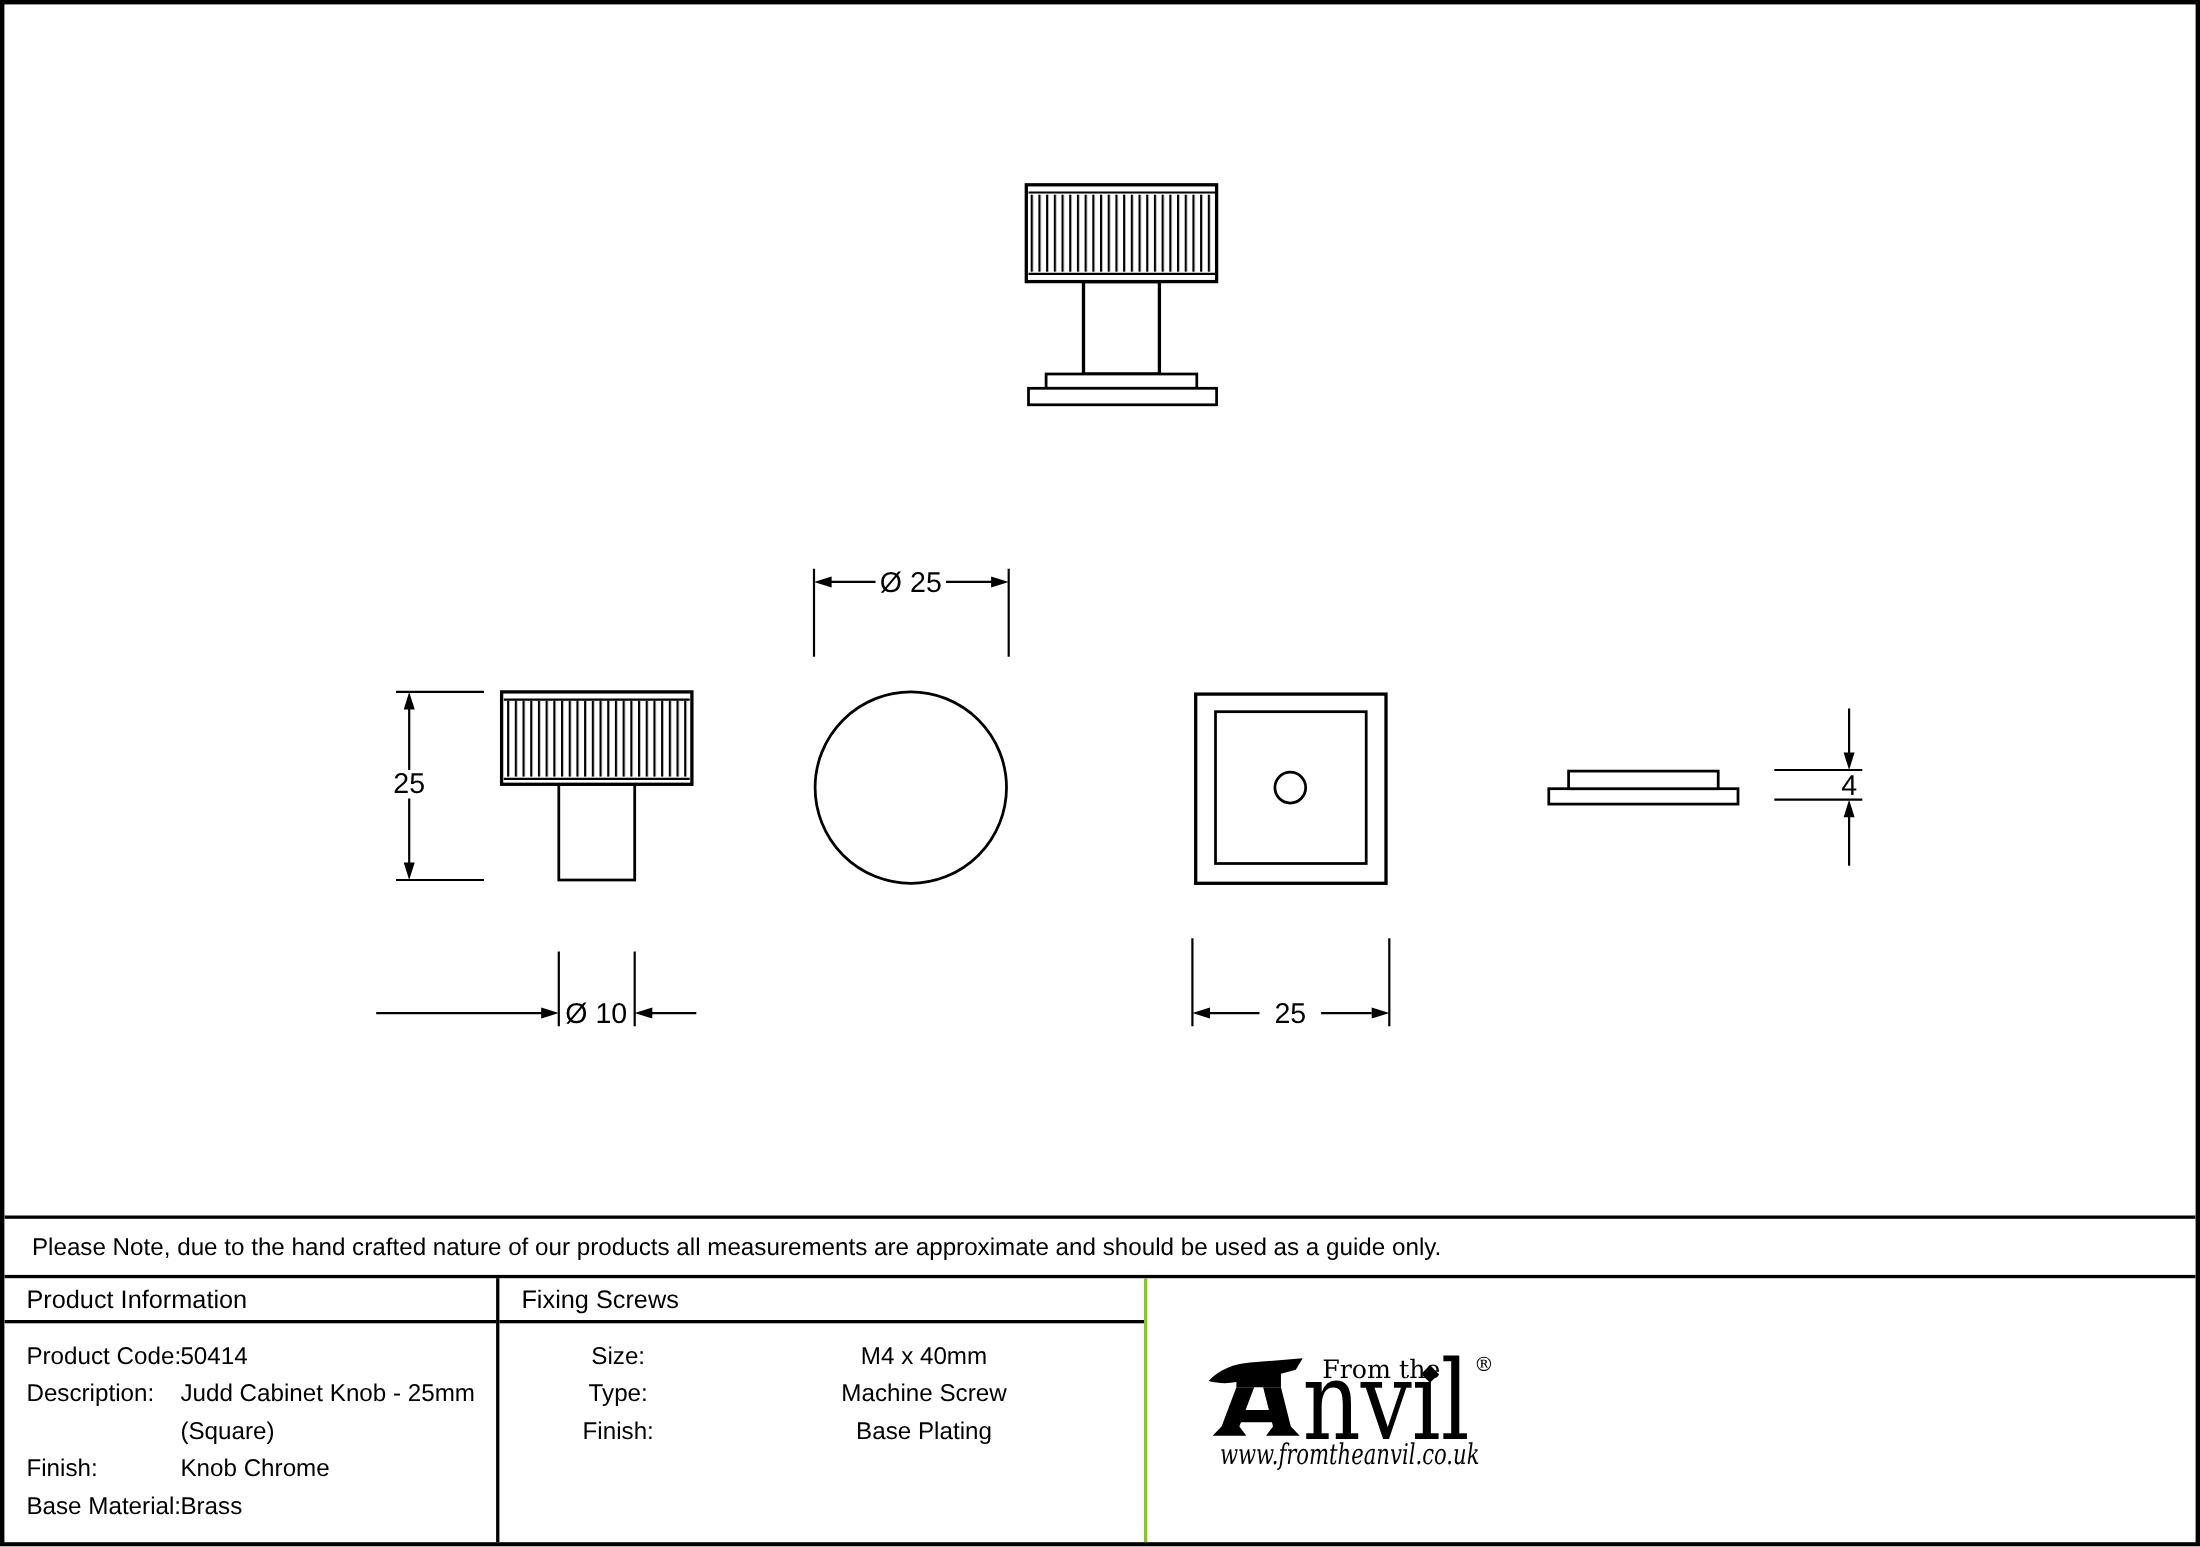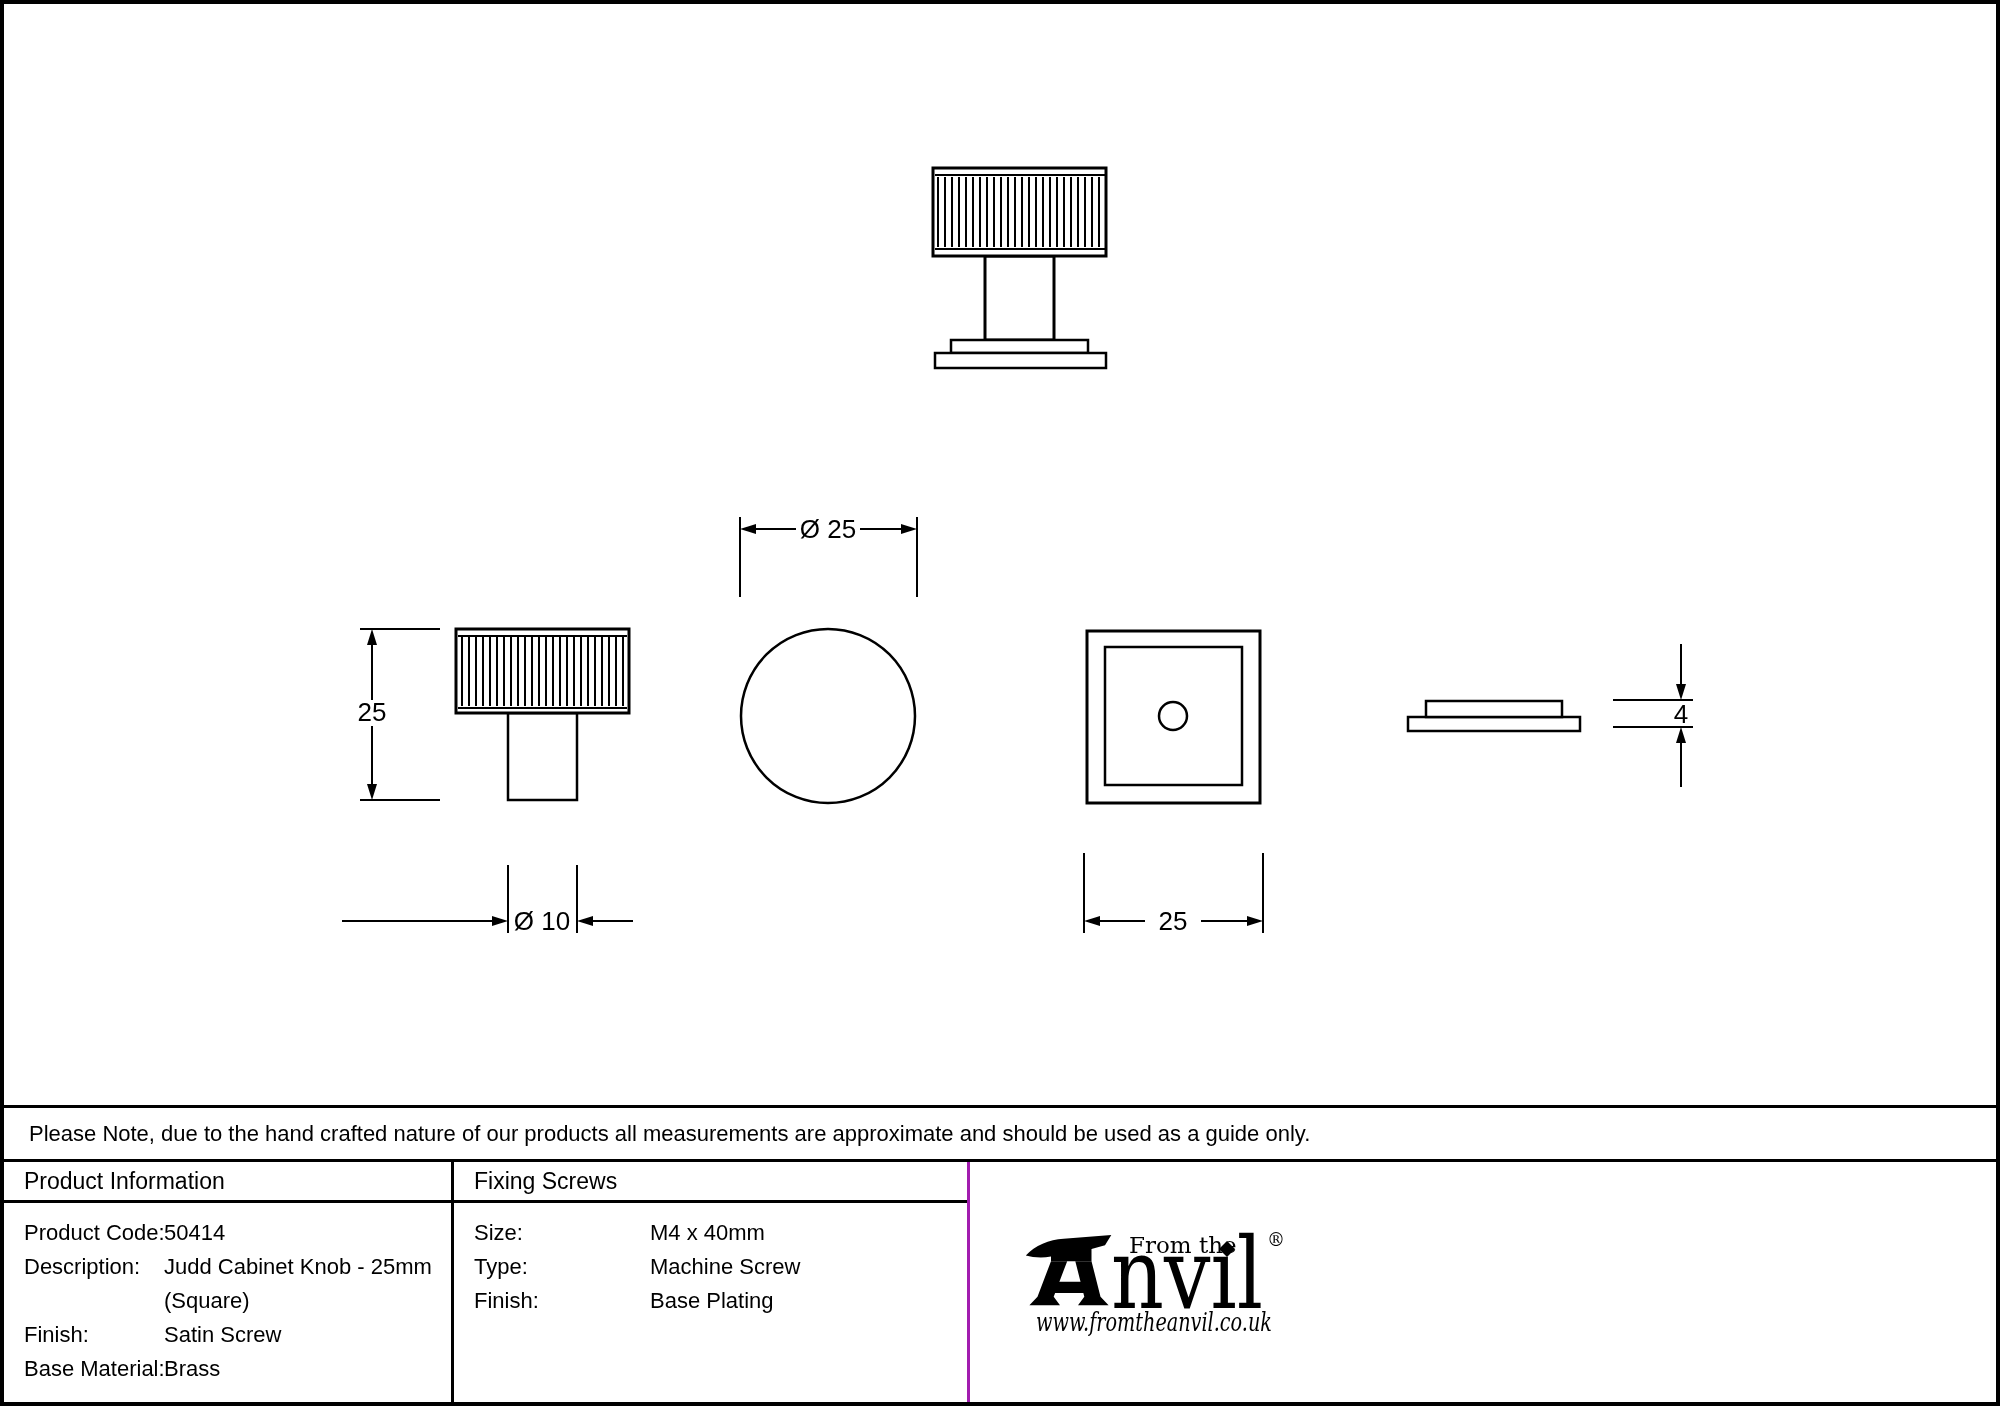--- a/index.html
+++ b/index.html
@@ -17,21 +17,21 @@
     text-anchor:middle;
   }
   .note-row {
     flex:none; border-top:3px solid #000; height:51px;
     display:flex; align-items:center; padding-left:25px; font-size:22px;
   }
   .info-table { flex:none; border-top:3px solid #000; display:flex; height:240px; }
   .col { box-sizing:border-box; }
   .c1 { width:450px; border-right:3px solid #000; }
   .c2 { width:518px; border-right:3px solid #000; }
-  .c3 { width:516px; border-right:3px solid #a21caf; }
+  .c3 { width:589px; border-right:3px solid #84cc16;text-align:center; }
   .c4 { flex:1; position:relative; }
   .col-header {
     box-sizing:border-box; height:41px; border-bottom:3px solid #000;
     display:flex; align-items:center; padding-left:20px; font-size:23px;
   }
   .col-body { padding:13px 10px 0 20px; font-size:22px; line-height:34px; }
   .kv { display:grid; grid-template-columns:140px 1fr; }
   .c3 .kv { grid-template-columns:176px 1fr; }
   .kv .k { white-space:nowrap; }
   .wrapval { max-width:292px; }
@@ -163,21 +163,21 @@
         <div class="kv">
           <span class="k">Product Code:</span>
           <span class="v">50414</span>
         </div>
         <div class="kv">
           <span class="k">Description:</span>
           <span class="v wrapval">Judd Cabinet Knob - 25mm (Square)</span>
         </div>
         <div class="kv">
           <span class="k">Finish:</span>
-          <span class="v">Satin Screw</span>
+          <span class="v">Knob Chrome</span>
         </div>
         <div class="kv">
           <span class="k">Base Material:</span>
           <span class="v">Brass</span>
         </div>
       </div>
     </div>
 
 
     <div class="col c3">

